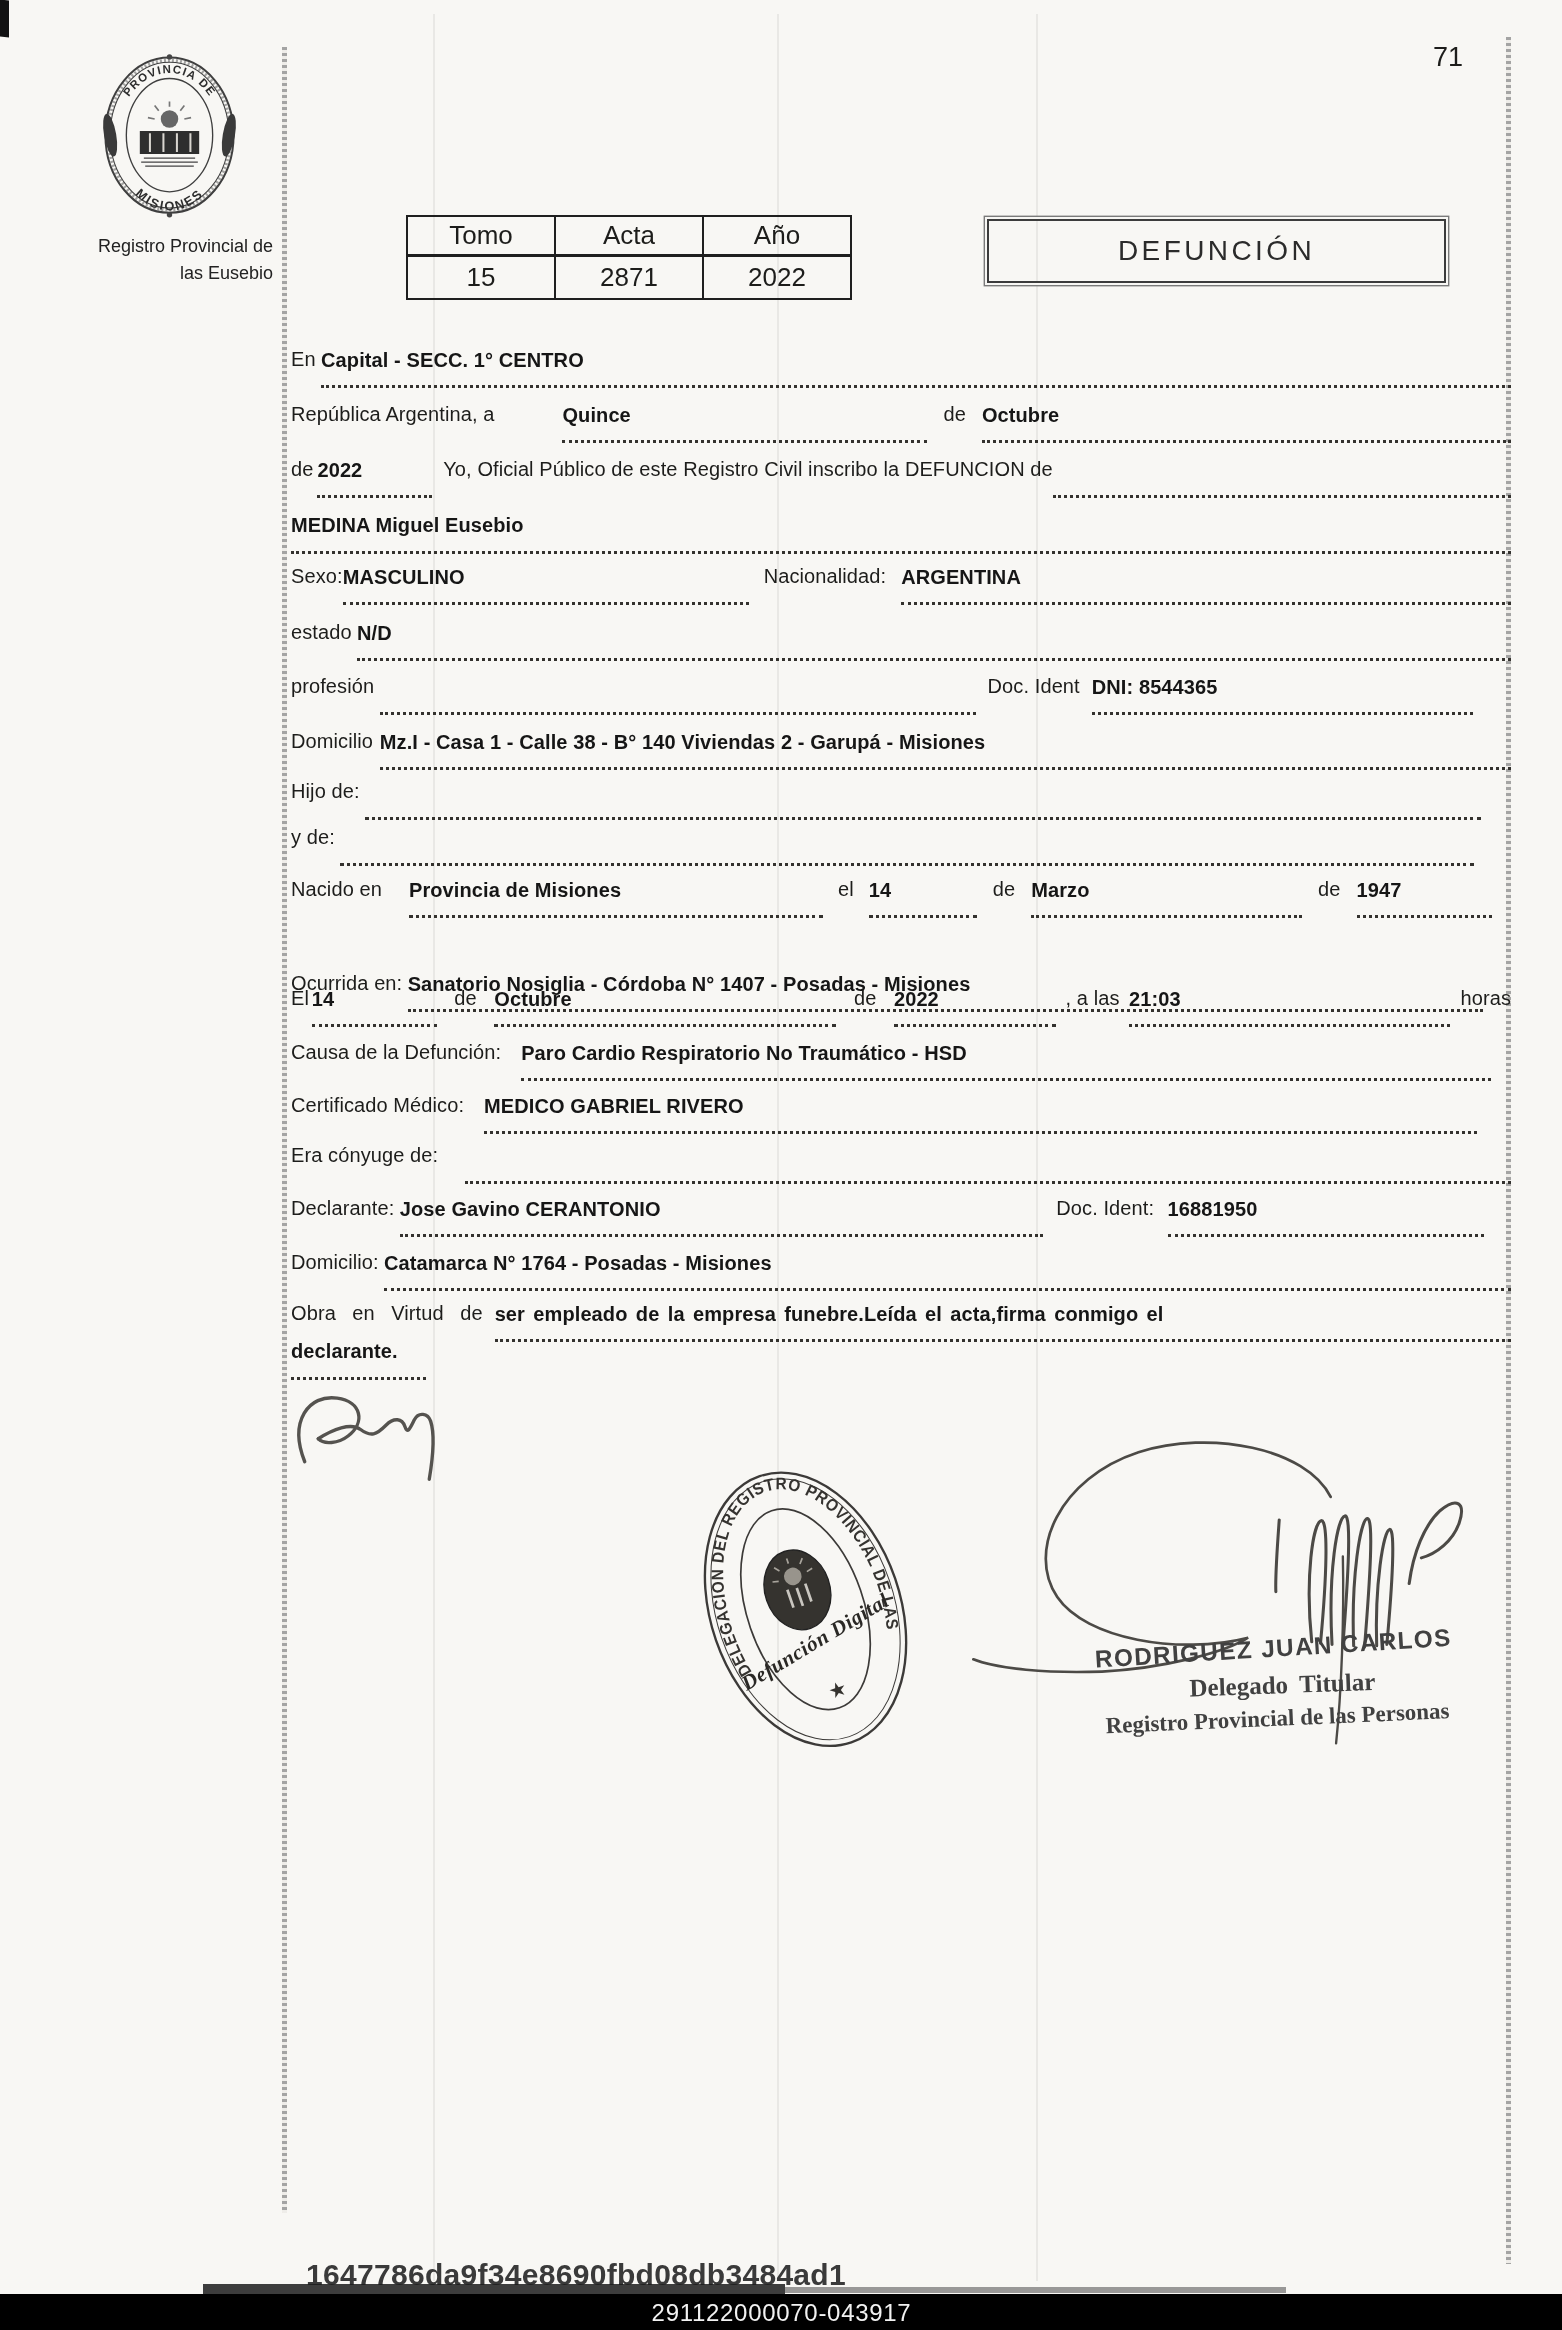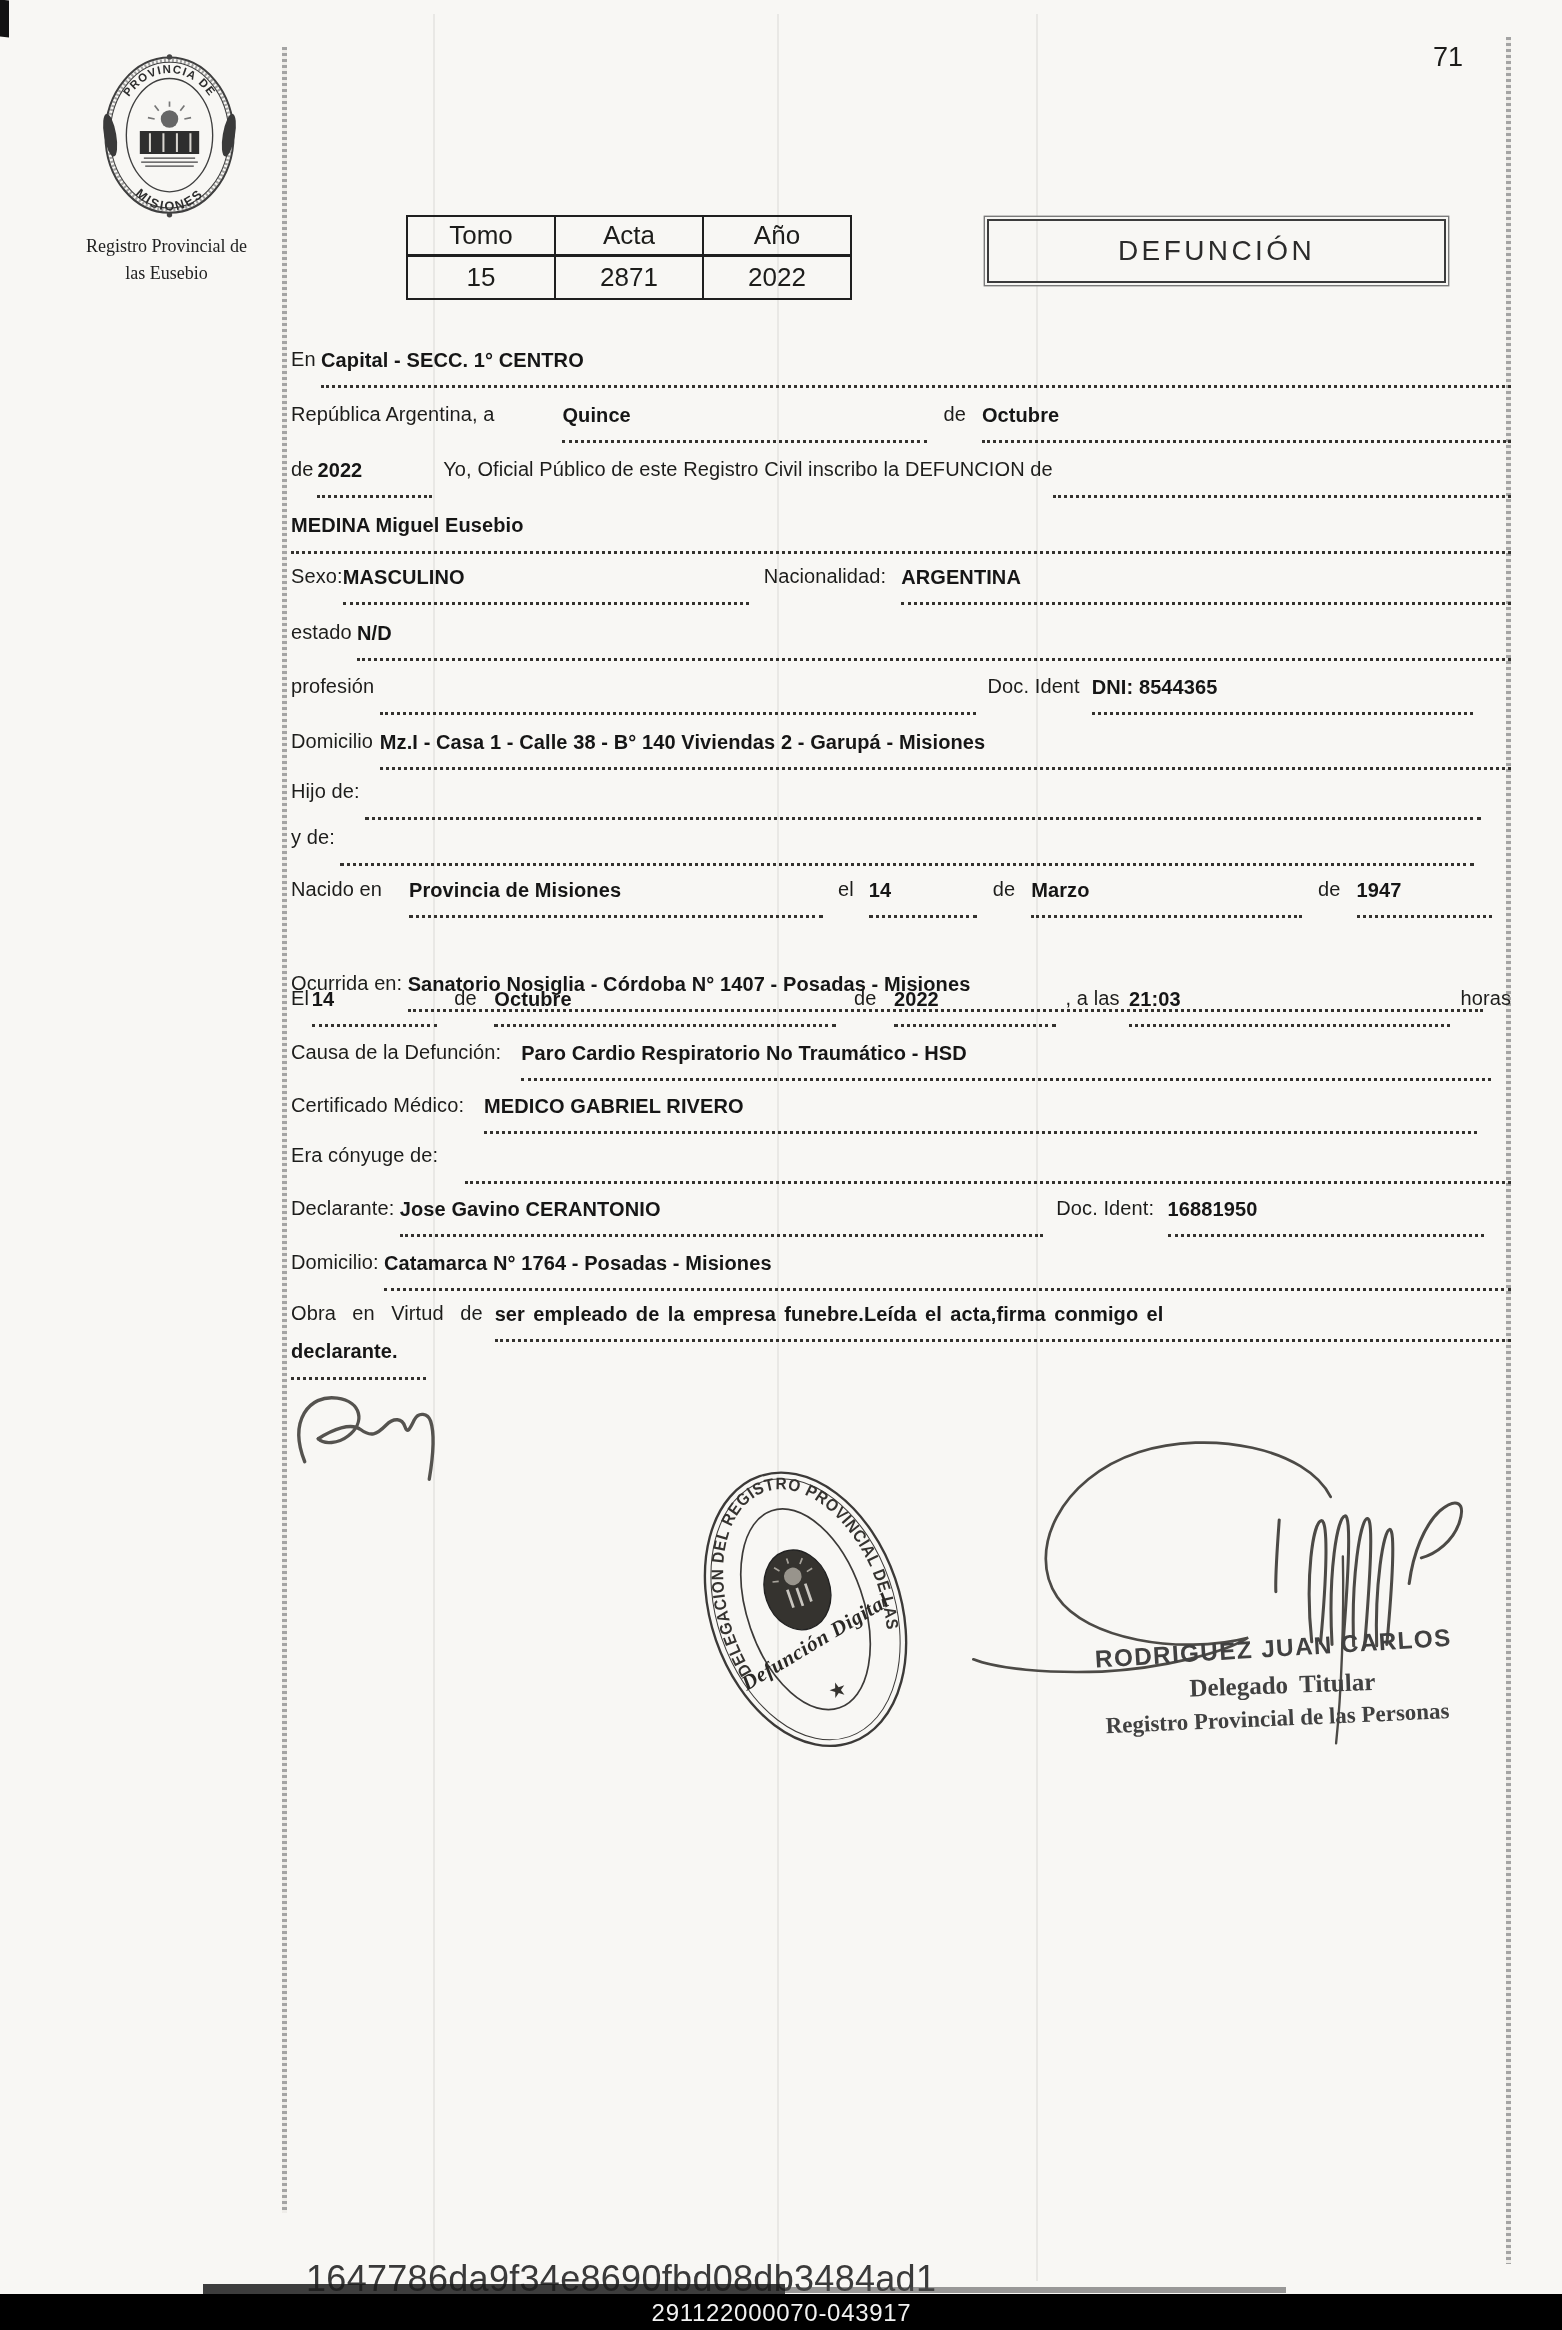--- a/index.html
+++ b/index.html
@@ -21,34 +21,34 @@
   .acta-table { position:absolute; left:406px; top:215px; border-collapse:collapse; }
   .acta-table td { width:144px; text-align:center; font-size:26px; border:2px solid #1f1f1f; background:transparent;margin-left:6px; }
   .acta-table tr.hd td { height:35px; border-bottom:3.4px solid #1f1f1f; }
   .acta-table tr.vl td { height:39px; }
   .tipo-box { position:absolute; left:987px; top:219px; width:455px; height:60px;
     border:2px solid #3c3c3c; box-shadow:0 0 0 2px #f8f7f4, 0 0 0 3.4px #7a7a7a;
     display:flex; align-items:center; justify-content:center;
     font-size:28px; letter-spacing:3.4px; color:#2b2b2b; }
 
   
-  .org-text { position:absolute; left:60px; top:233px; width:213px; text-align:center;
-    font-size:18px; line-height:27px; color:#222;font-family:Liberation Serif, serif; }
+  .org-text { position:absolute; left:60px; top:233px; width:213px; text-align:right;
+    font-size:18px; line-height:27px; color:#222; }
   .seal-svg { position:absolute; left:98px; top:51px; }
 
   
   .row { position:absolute; left:291px; width:1220px; display:flex; align-items:flex-end;
          font-size:20px; line-height:31px; letter-spacing:0.1px; }
   .lbl { white-space:pre; padding-bottom:13px; }
   .fld { border-bottom:3.4px dotted #34322e; text-align:left; padding-bottom:9.5px;
          white-space:nowrap; min-height:31px; }
   .fld b { font-weight:bold; color:#161616; }
 
   
-  .hash { position:absolute; left:306px; top:2258px; font-size:36px; color:#3a3a3a; letter-spacing:0.3px; }
+  .hash { position:absolute; left:306px; top:2258px; font-size:30px; color:#3a3a3a; letter-spacing:0.3px;font-weight:bold; }
   .strip1 { position:absolute; left:203px; top:2284px; width:582px; height:10px; background:#1c1c1c; opacity:.85; }
   .strip2 { position:absolute; left:785px; top:2287px; width:501px; height:6px; background:#4a4a4a; opacity:.55; }
   .blackbar { position:absolute; left:0; top:2294px; width:1563px; height:37px; background:#000;
     display:flex; align-items:center; justify-content:center; }
   .blackbar span { color:#f2f2f2; font-size:24px; letter-spacing:0.7px; }
 
   .overlay { position:absolute; left:0; top:0; pointer-events:none; }
 </style>
 </head>
 <body>

